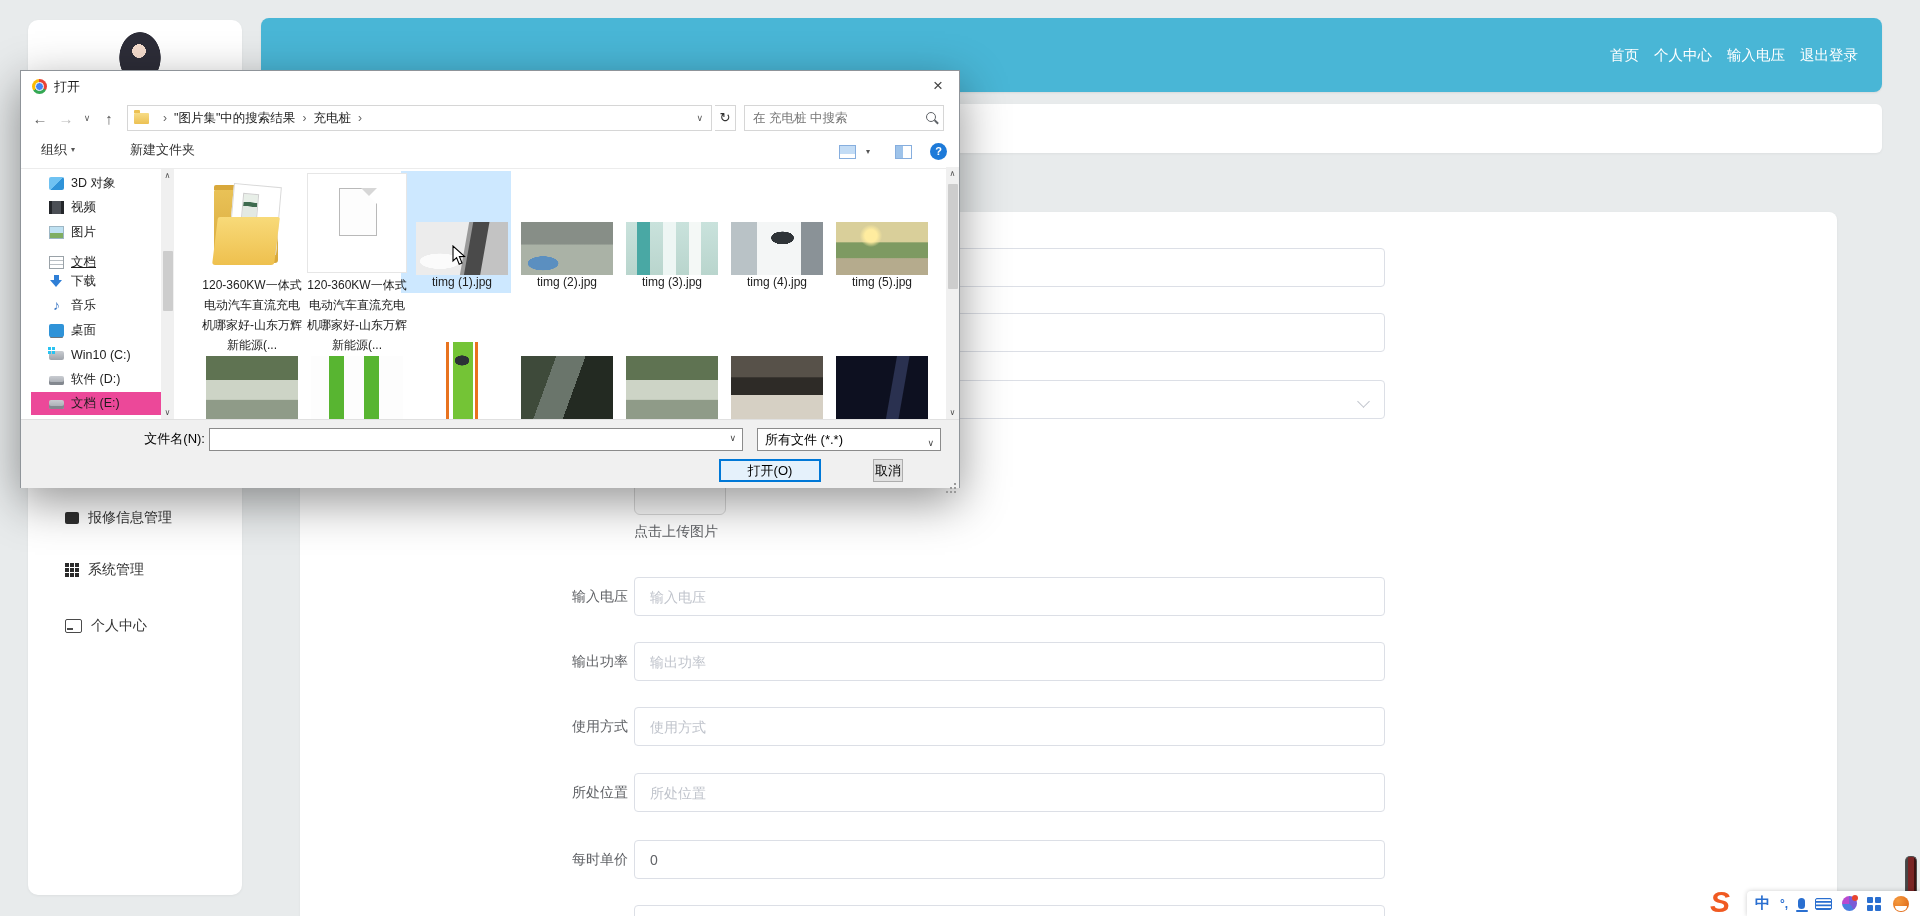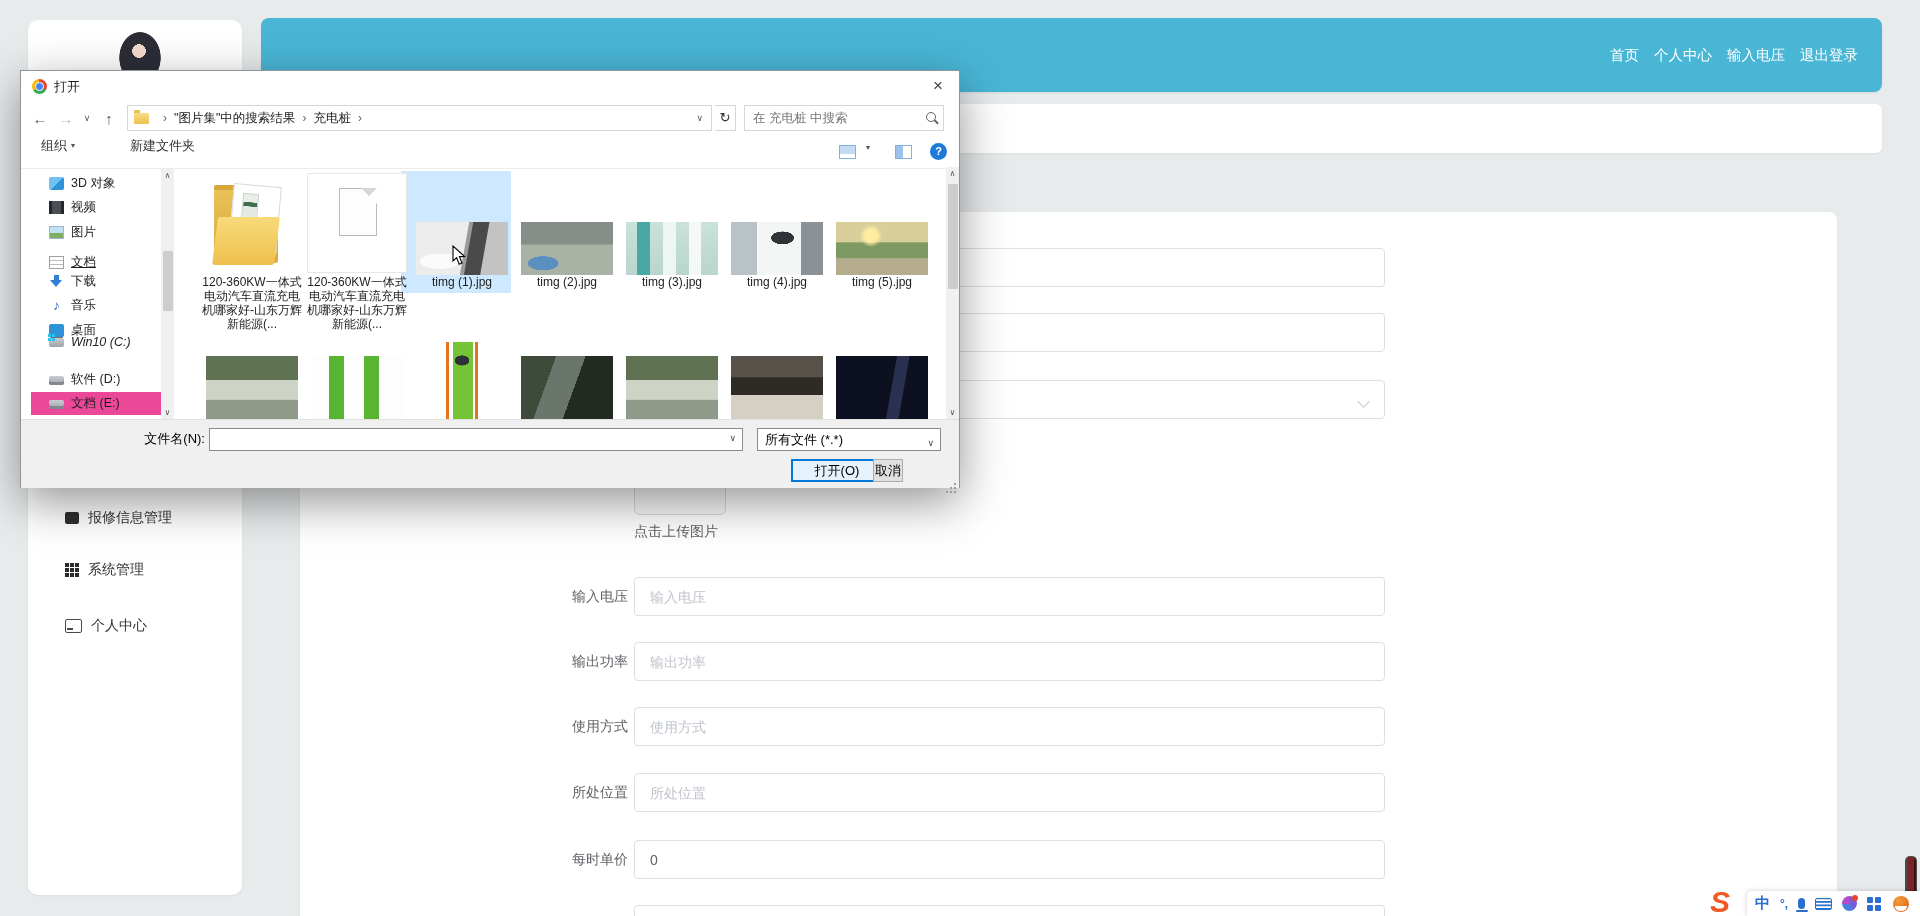--- a/index.html
+++ b/index.html
@@ -44,21 +44,21 @@
   .addr .fold::before{content:"";position:absolute;left:0;top:-3px;width:6px;height:3px;background:#ecc153;border-radius:1px 1px 0 0;}
   .addr .sep{color:#666;margin:0 7px;font-size:12px;}
   .addr .chev{margin-left:auto;margin-right:8px;font-size:9px;color:#555;}
   .refbtn{position:absolute;left:694px;top:3px;width:21px;height:26px;border:1px solid #d6d6d6;border-left:none;background:#fff;box-sizing:border-box;text-align:center;line-height:24px;font-size:13px;color:#333;cursor:pointer;}
   .search{position:absolute;left:723px;top:3px;width:200px;height:26px;border:1px solid #d6d6d6;background:#fff;box-sizing:border-box;}
   .search input{width:170px;height:100%;border:none;outline:none;font-size:12.5px;color:#333;padding:0 0 0 8px;font-family:inherit;}
   .search input::placeholder{color:#757575;}
   .mag{position:absolute;right:7px;top:6px;width:8px;height:8px;border:1.5px solid #5f6368;border-radius:50%;}
   .mag::after{content:"";position:absolute;left:7px;top:8px;width:5px;height:1.5px;background:#5f6368;transform:rotate(45deg);}
   .cmdbar{position:absolute;left:0;top:65px;right:0;height:32px;border-bottom:1px solid #ececec;font-size:13px;color:#333;}
-  .cmd{position:absolute;top:0;height:32px;line-height:19px;cursor:pointer;}
+  .cmd{position:absolute;top:0;height:32px;line-height:28px;cursor:pointer;}
   .caret{font-size:8px;color:#555;margin-left:4px;vertical-align:2px;}
   .vicon{position:absolute;left:818px;top:9px;width:17px;height:14px;border:1px solid #86aede;background:linear-gradient(#c3dcf5 0 65%,#fff 65%);box-sizing:border-box;cursor:pointer;}
   .picon{position:absolute;left:874px;top:9px;width:17px;height:14px;border:1px solid #86aede;background:linear-gradient(90deg,#9ec3ea 0 45%,#fff 45%);box-sizing:border-box;cursor:pointer;}
   .hicon{position:absolute;left:909px;top:7px;width:17px;height:17px;border-radius:50%;background:#1d7ad9;color:#fff;font-size:11px;font-weight:bold;text-align:center;line-height:17px;cursor:pointer;}
 
   
   .trow{position:absolute;left:10px;width:130px;height:23px;display:flex;align-items:center;gap:7px;font-size:12.5px;color:#1d1d1d;cursor:pointer;padding-left:18px;box-sizing:border-box;}
   .trow.sel{background:#ec4899;}
   .tic{width:15px;height:13px;flex:0 0 auto;}
   .tic-cube{background:linear-gradient(135deg,#6fc2f2 0 50%,#2f93d8 50%);border-radius:2px;}
@@ -73,21 +73,21 @@
   .tic-drv{height:9px;margin-top:2px;background:linear-gradient(#c9ccd1,#9fa4ab);border-radius:2px;box-shadow:inset 0 -3px 0 #83888f;}
   .tic-win{height:9px;margin-top:2px;background:linear-gradient(#c9ccd1,#9fa4ab);border-radius:2px;position:relative;}
   .tic-win::before{content:"";position:absolute;left:-1px;top:-4px;width:3px;height:3px;background:#29c3f2;box-shadow:4px 0 #29c3f2,0 4px #29c3f2,4px 4px #29c3f2;}
   .vscroll{position:absolute;width:13px;background:#f0f0f0;}
   .vscroll .arr{position:absolute;left:0;width:13px;height:13px;font-size:8px;color:#505050;text-align:center;line-height:13px;}
   .vscroll .thumb{position:absolute;left:1.5px;width:10px;background:#cdcdcd;border-radius:1px;}
 
   
   .filelist{position:absolute;left:155px;top:96px;width:770px;height:252px;overflow:hidden;}
   .fcell{position:absolute;width:92px;cursor:pointer;}
-  .flabel12{position:absolute;top:104px;left:-6px;width:104px;text-align:center;font-size:12px;color:#1d1d1d;line-height:14px;word-break:break-all;}
+  .flabel12{position:absolute;top:104px;left:-6px;width:104px;text-align:center;font-size:12px;color:#1d1d1d;line-height:20px;word-break:break-all;}
   .flabel1{position:absolute;top:104px;left:-8px;width:108px;text-align:center;font-size:12px;color:#1d1d1d;white-space:nowrap;}
   .selcell{position:absolute;left:225px;top:4px;width:110px;height:122px;background:#cde8ff;}
   .timg{position:absolute;left:0;top:51px;width:92px;height:53px;}
   .t1{background:radial-gradient(ellipse 34px 13px at 26% 74%,#fbfbfb 58%,transparent 60%),linear-gradient(100deg,#ececec 0 52%,#9a9a9a 53% 56%,#4a4a4a 57% 72%,#c3c3c3 73%);}
   .t2{background:radial-gradient(ellipse 26px 12px at 24% 78%,#5b8fc0 58%,transparent 60%),linear-gradient(#878e87 0 42%,#aab2a6 43%);}
   .t3{background:linear-gradient(90deg,transparent 0 12%,#49a8a4 12% 26%,transparent 26% 40%,#eef6f4 40% 54%,transparent 54% 68%,#f4f8f6 68% 82%,transparent 82%),linear-gradient(#c9e2dc,#b9d5cd);}
   .t4{background:radial-gradient(ellipse 16px 9px at 56% 30%,#2f3438 70%,transparent 72%),linear-gradient(90deg,#b9c2c6 0 28%,#f4f6f6 28% 76%,#8a9297 76%);}
   .t5{background:radial-gradient(circle 15px at 38% 26%,#ffec9f 40%,transparent 75%),linear-gradient(#d9cf9a 0 38%,#7e9a62 39% 68%,#b5ab8d 69%);}
   .folderthumb{position:absolute;left:8px;top:12px;width:74px;height:86px;}
   .fback{position:absolute;left:0;top:6px;width:64px;height:74px;background:linear-gradient(#e9c257,#d8a83b);border-radius:3px;}
@@ -266,21 +266,21 @@
           <span>下载</span>
         </div>
       <div class="trow" style="top:223px;">
           <span class="tic tic-note">♪</span>
           <span>音乐</span>
         </div>
       <div class="trow" style="top:248px;">
           <span class="tic tic-desk"></span>
           <span>桌面</span>
         </div>
-      <div class="trow" style="top:259px;font-style:italic;">
+      <div class="trow" style="top:272px;">
           <span class="tic tic-win"></span>
           <span>Win10 (C:)</span>
         </div>
       <div class="trow" style="top:297px;">
           <span class="tic tic-drv"></span>
           <span>软件 (D:)</span>
         </div>
       <div class="trow sel" style="top:321px;">
           <span class="tic tic-drv"></span>
           <span>文档 (E:)</span>
@@ -350,21 +350,21 @@
     <div class="dfoot">
       <div class="lbl">文件名(N):</div>
       <div class="combo">
         <input value="" style="">
         <span class="chev">∨</span>
       </div>
       <div class="filter">
         <span>所有文件 (*.*)</span>
         <span class="chev">∨</span>
       </div>
-      <button class="wbtn def" style="left:770px;width:92px;">打开(O)</button>
+      <button class="wbtn def" style="left:698px;width:102px;">打开(O)</button>
       <button class="wbtn" style="left:852px;width:30px;">取消</button>
       <span class="grip"></span>
     </div>
   </div>
 
   <svg class="cursor" width="15" height="21" viewBox="0 0 15 21">
     <path d="M1,1 L1,16 L4.6,12.6 L7.2,19.2 L10,18 L7.4,11.6 L12.5,11.4 Z" fill="#fff" stroke="#000" stroke-width="1.1"></path>
   </svg>
 
   <div class="ime">

